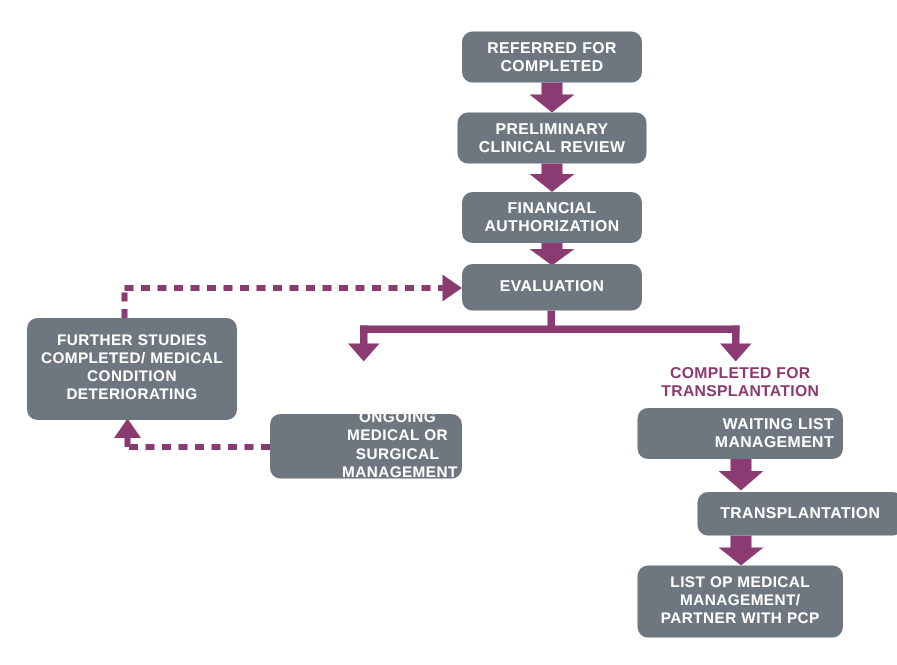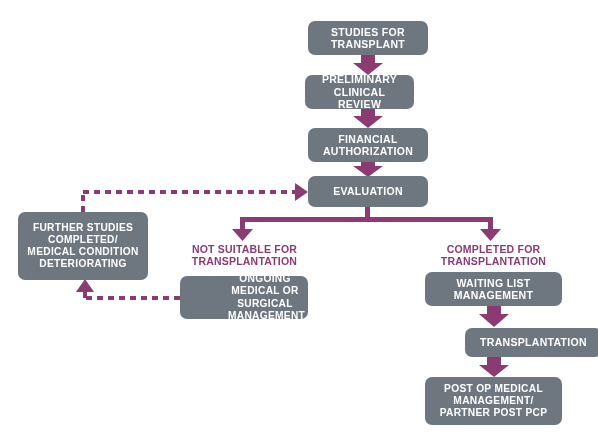--- a/index.html
+++ b/index.html
@@ -48,26 +48,26 @@
     position: absolute;
     color: #8B3A72;
     font-weight: bold;
     text-align: center;
     line-height: 1.18;
     letter-spacing: 0.2px;
     font-size: 10.5px;
   }
   
   .n-referred       { left:308px; top:21px;  width:120px; height:34px; font-size:10.5px; }
-  .n-preliminary    { left:305px; top:75px;  width:109px; height:34px; font-size:10.5px; }
+  .n-preliminary    { left:305px; top:75px;  width:126px; height:34px; font-size:10.5px; }
   .n-financial      { left:308px; top:128px; width:120px; height:34px; font-size:10.5px; }
   .n-evaluation     { left:308px; top:176px; width:120px; height:31px; font-size:10.5px; }
-  .n-further        { left:18px;  top:212px; width:130px; height:68px; font-size:10.2px; }
+  .n-further        { left:18px;  top:212px; width:140px; height:68px; font-size:10.2px; }
   .n-ongoing        { left:180px; top:276px; width:128px; height:43px; font-size:10.2px;padding-left:48px; }
-  .n-waiting        { left:425px; top:272px; width:137px; height:34px; font-size:10.5px; }
+  .n-waiting        { left:425px; top:272px; width:137px; height:34px; font-size:10.5px;text-align:right; }
   .n-transplantation{ left:425px; top:328px; width:137px; height:29px; font-size:10.5px;margin-left:40px; }
   .n-postop         { left:425px; top:377px; width:137px; height:48px; font-size:10.2px; }
 
   .c-notsuitable { left:178px; top:243px; width:133px; }
   .c-approved    { left:427px; top:243px; width:133px; }
 </style>
 </head>
 <body>
 
 <div id="canvas">
@@ -124,21 +124,21 @@
     </g>
 
     <g>
       <path d="M 180 298 L 85 298" stroke="#8B3A72" stroke-width="4" fill="none" stroke-dasharray="6 5"></path>
       <path d="M 85 298 L 85 292" stroke="#8B3A72" stroke-width="4" fill="none" stroke-dasharray="6 5"></path>
       <polygon points="76,292 94,292 85,279" fill="#8B3A72"></polygon>
     </g>
   </svg>
 
   <div class="node n-referred">
-    <span>STUDIES FOR TRANSPLANT</span>
+    <span>REFERRED FOR COMPLETED</span>
   </div>
 
   <div class="node n-preliminary">
     <span>PRELIMINARY CLINICAL REVIEW</span>
   </div>
 
   <div class="node n-evaluation">
     <span>EVALUATION</span>
   </div>
 
@@ -156,20 +156,19 @@
 
   <div class="node n-waiting">
     <span>WAITING LIST MANAGEMENT</span>
   </div>
 
   <div class="node n-transplantation">
     <span>TRANSPLANTATION</span>
   </div>
 
   <div class="node n-postop">
-    <span>POST OP MEDICAL MANAGEMENT/ PARTNER POST PCP</span>
+    <span>LIST OP MEDICAL MANAGEMENT/ PARTNER WITH PCP</span>
   </div>
 
-  <div class="caption c-notsuitable">NOT SUITABLE FOR TRANSPLANTATION</div>
 
   <div class="caption c-approved">COMPLETED FOR TRANSPLANTATION</div>
 
 </div>
 
 </body></html>

